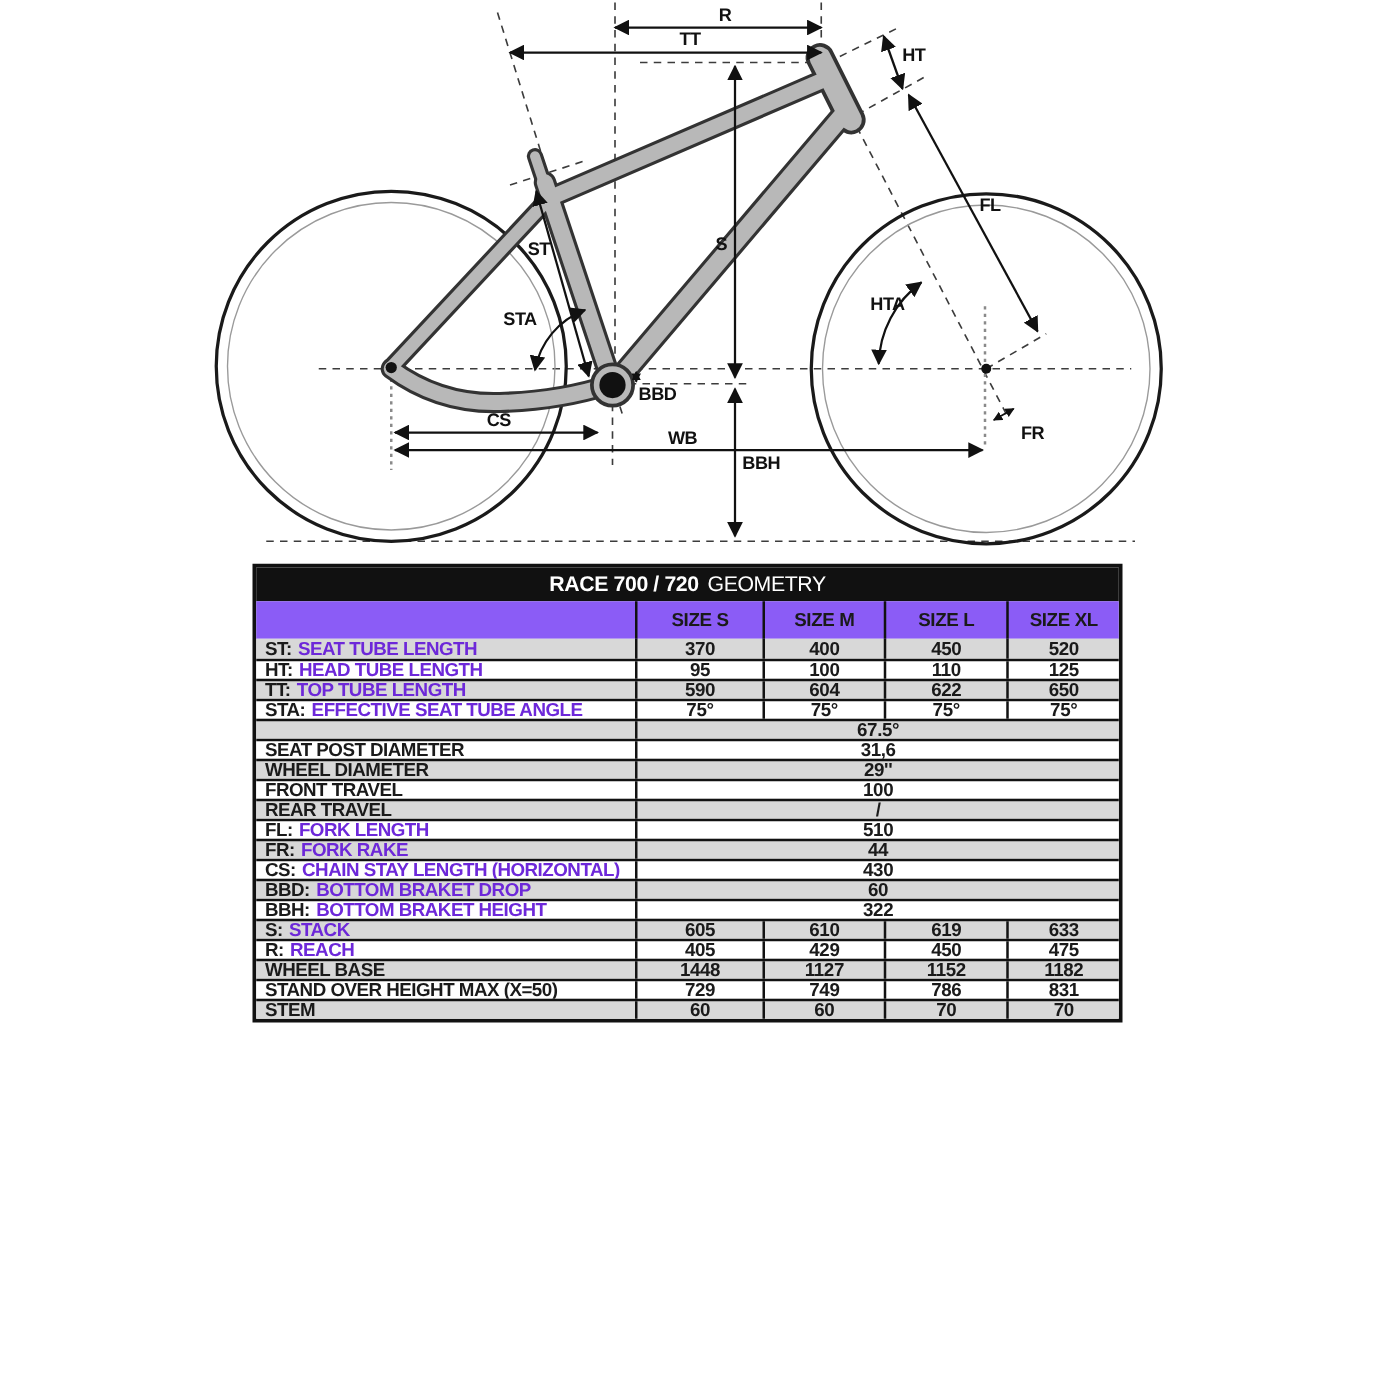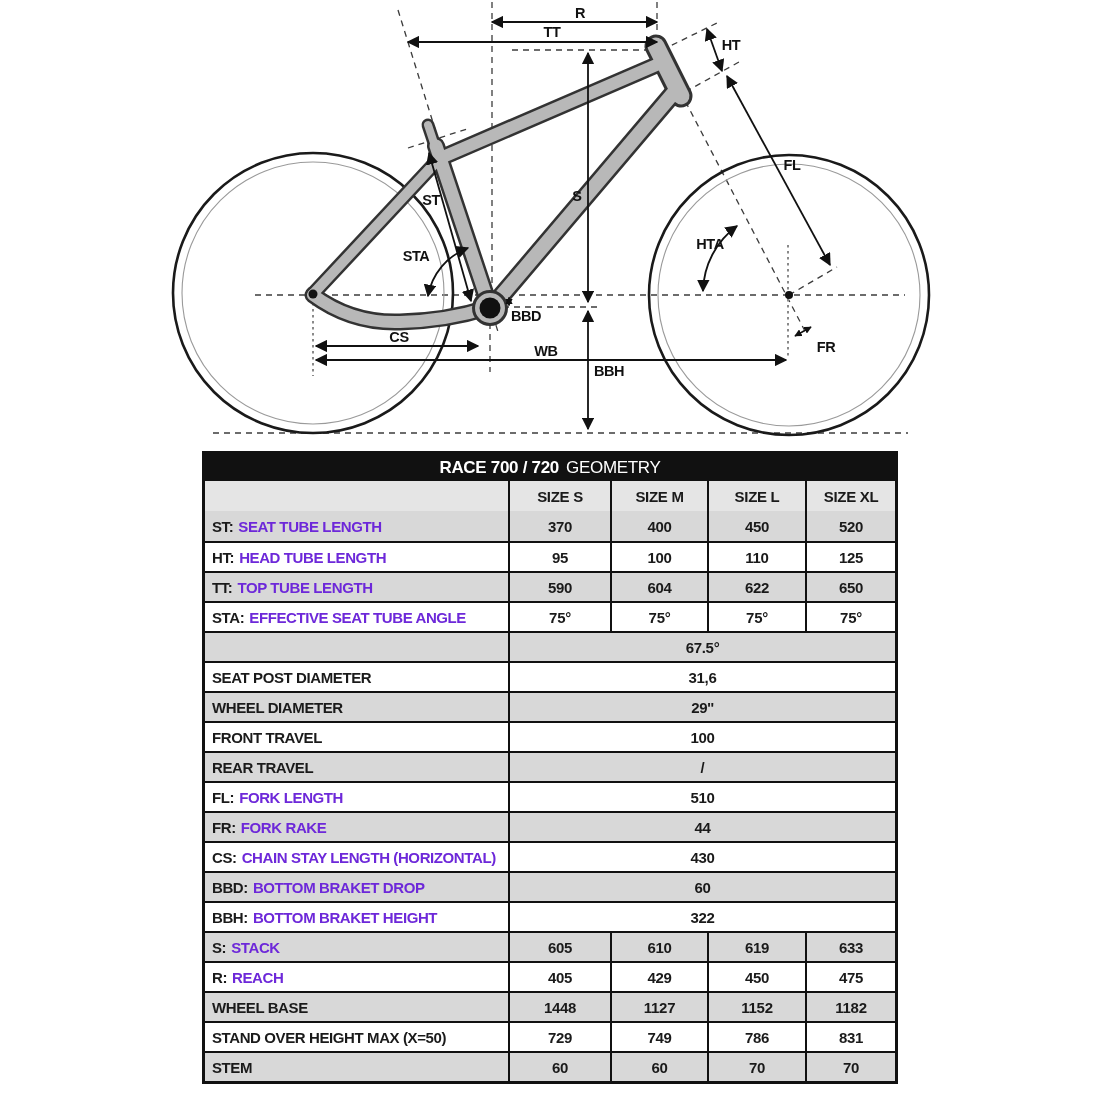--- a/index.html
+++ b/index.html
@@ -22,37 +22,37 @@
     border:3px solid #111; box-sizing:border-box; background:#fff;
   }
   .tbar {
     height:27px; background:#111; color:#fff;
     display:flex; align-items:center; justify-content:center; gap:7px;text-align:right;
   }
   .tbar .tb { font-weight:700; font-size:17px; letter-spacing:-0.3px; }
   .tbar .tr { font-weight:400; font-size:17px; letter-spacing:-0.3px; }
   .trow {
     display:grid; grid-template-columns:303px 102px 97px 98px 90px;
-    height:30px; box-sizing:border-box; background:#fff;
+    height:16px; box-sizing:border-box; background:#fff;
   }
   .trow.shade { background:#d8d8d8; }
   .trow + .trow, .thead + .trow { border-top:2px solid #111; }
   .cell {
     display:flex; align-items:center; box-sizing:border-box;
     color:#1a1a1a; overflow:hidden; white-space:nowrap;
   }
   .lcell { padding-left:7px; font-size:15px; letter-spacing:-0.4px; }
   .lcell .pfx { font-weight:700; margin-right:5px; }
   .lcell .desc { font-weight:700; color:#6d28d9; }
   .vcell, .hcell {
     justify-content:center; font-weight:700; font-size:15px;
     border-left:2px solid #111; letter-spacing:-0.3px;
   }
   .span4 { grid-column:2 / 6; }
-  .thead { display:grid; grid-template-columns:303px 102px 97px 98px 90px; height:30px; background:#e5e5e5; }
+  .thead { display:grid; grid-template-columns:303px 102px 97px 98px 90px; height:30px; background:#8b5cf6; }
 </style>
 </head>
 <body>
 
 <div class="stage">
 
   <svg width="1100" height="448" viewBox="0 0 1100 448">
     <defs>
       <marker id="ah" viewBox="0 0 10 10" refX="9" refY="5" markerWidth="7" markerHeight="7" orient="auto-start-reverse">
         <path d="M0,0 L10,5 L0,10 Z" fill="#111"></path>

